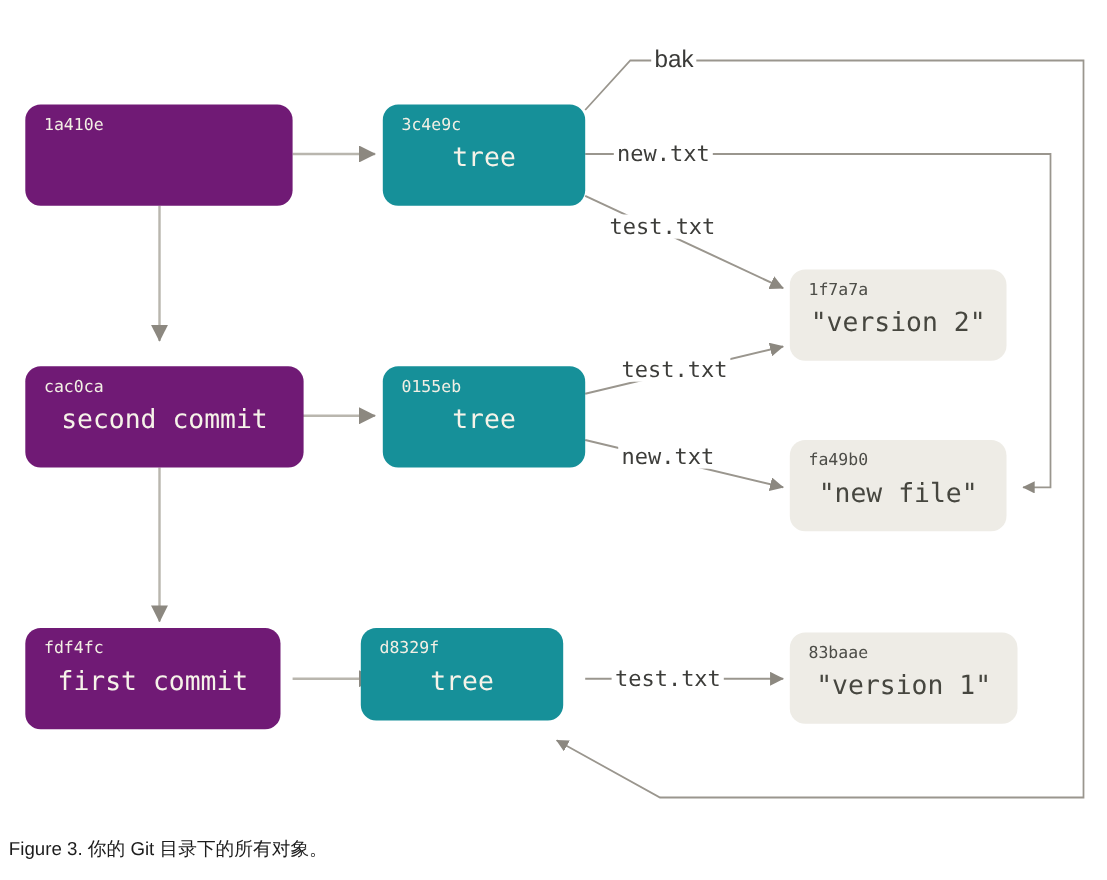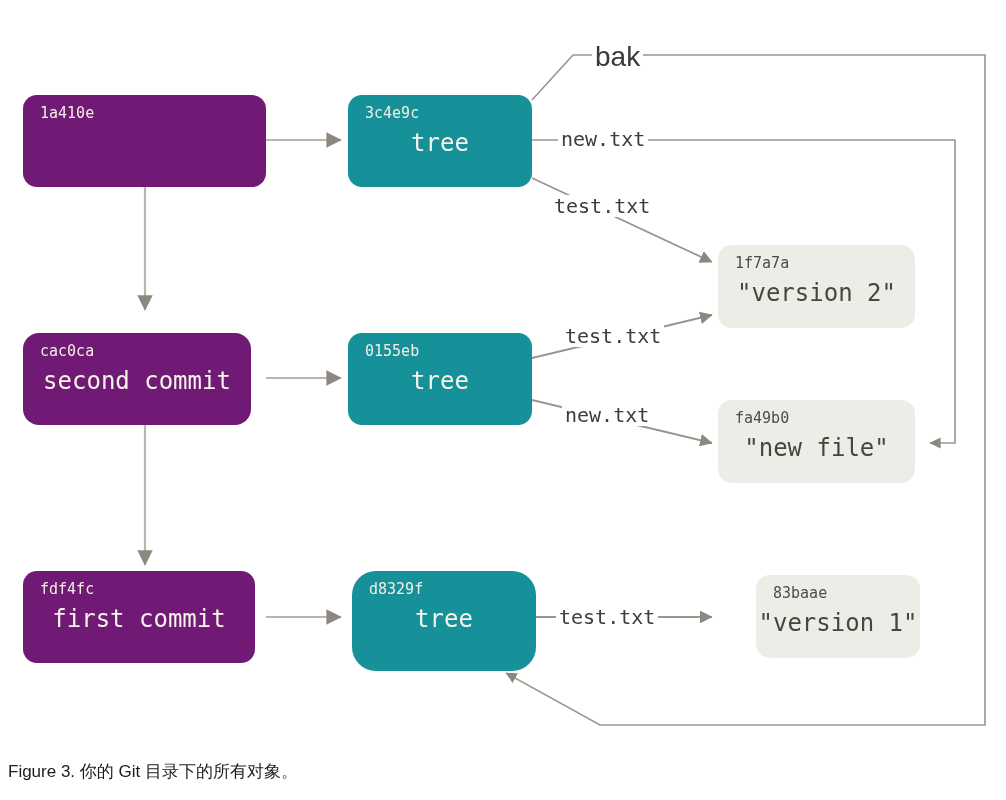--- a/index.html
+++ b/index.html
@@ -78,21 +78,21 @@
     font-family: "DejaVu Sans Mono", monospace;
     font-size: 20px;
     color: #3d3d3a;
     background: #ffffff;
     white-space: nowrap;
     padding: 0 3px;
     line-height: 1.1;
   }
   .edge-label.sans {
     font-family: "Liberation Sans", sans-serif;
-    font-size: 28px;
+    font-size: 22px;
     color: #3a3a38;
   }
   .caption {
     position: absolute;
     left: 8px;
     top: 760px;
     font-family: "Liberation Sans", sans-serif;
     font-size: 17px;
     color: #1c1c1c;
     white-space: nowrap;
@@ -147,56 +147,56 @@
 
   <g>
     <path d="M 532 617 L 712 617" stroke="#9a968e" stroke-width="1.8" fill="none" marker-end="url(#arrow)"></path>
   </g>
 </svg>
 
 <div class="node-box node-commit" style="left:23px; top:95px; width:243px; height:92px;">
   <span class="node-hash">1a410e</span>
 </div>
 
-<div class="node-box node-commit" style="left:23px; top:333px; width:228px; height:92px;border-radius:16px;">
+<div class="node-box node-commit" style="left:23px; top:333px; width:253px; height:92px;">
   <span class="node-hash">cac0ca</span>
   <span class="node-title">second commit</span>
 </div>
 
 <div class="node-box node-commit" style="left:23px; top:571px; width:232px; height:92px;">
   <span class="node-hash">fdf4fc</span>
   <span class="node-title">first commit</span>
 </div>
 
 <div class="node-box node-tree" style="left:348px; top:95px; width:184px; height:92px;">
   <span class="node-hash">3c4e9c</span>
   <span class="node-title">tree</span>
 </div>
 
 <div class="node-box node-tree" style="left:348px; top:333px; width:184px; height:92px;">
   <span class="node-hash">0155eb</span>
   <span class="node-title">tree</span>
 </div>
 
-<div class="node-box node-tree" style="left:352px; top:571px; width:184px; height:100px;border-radius:24px;">
+<div class="node-box node-tree" style="left:328px; top:571px; width:184px; height:84px;">
   <span class="node-hash">d8329f</span>
   <span class="node-title">tree</span>
 </div>
 
 <div class="node-box node-blob" style="left:718px; top:245px; width:197px; height:83px;">
   <span class="node-hash">1f7a7a</span>
   <span class="node-title">"version 2"</span>
 </div>
 
 <div class="node-box node-blob" style="left:718px; top:400px; width:197px; height:83px;">
   <span class="node-hash">fa49b0</span>
   <span class="node-title">"new file"</span>
 </div>
 
-<div class="node-box node-blob" style="left:756px; top:575px; width:164px; height:83px;">
+<div class="node-box node-blob" style="left:718px; top:575px; width:207px; height:83px;">
   <span class="node-hash">83baae</span>
   <span class="node-title">"version 1"</span>
 </div>
 
 <div class="edge-label sans" style="left:592px; top:42px;">bak</div>
 
 <div class="edge-label" style="left:558px; top:128px;">new.txt</div>
 
 <div class="edge-label" style="left:551px; top:195px;">test.txt</div>
 

